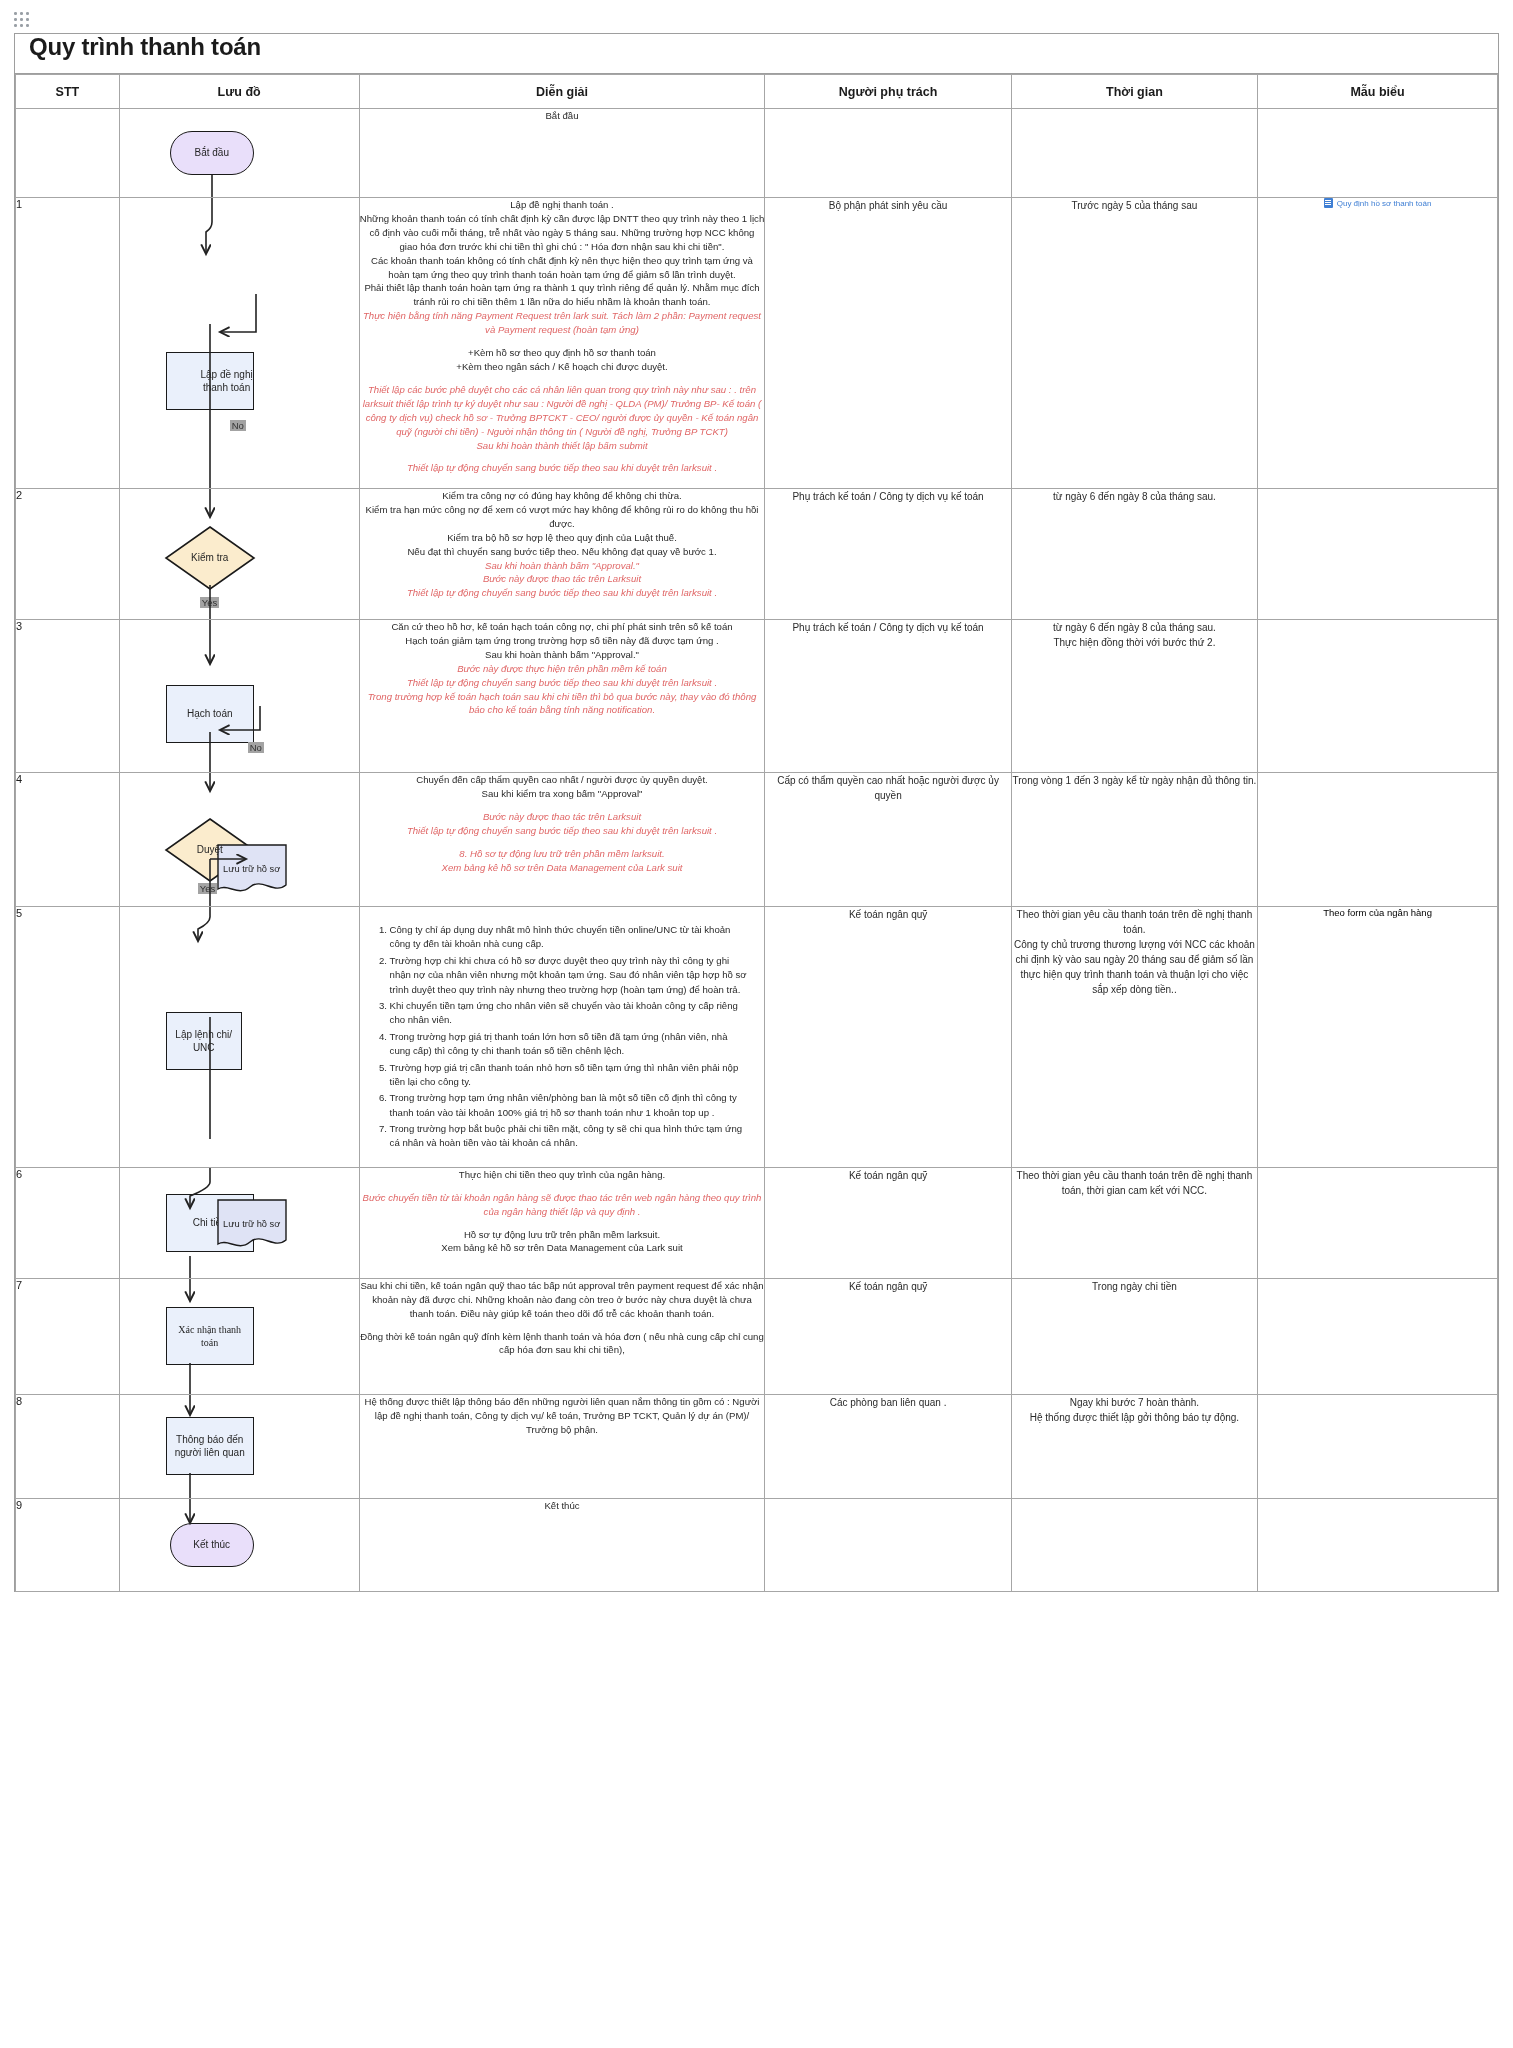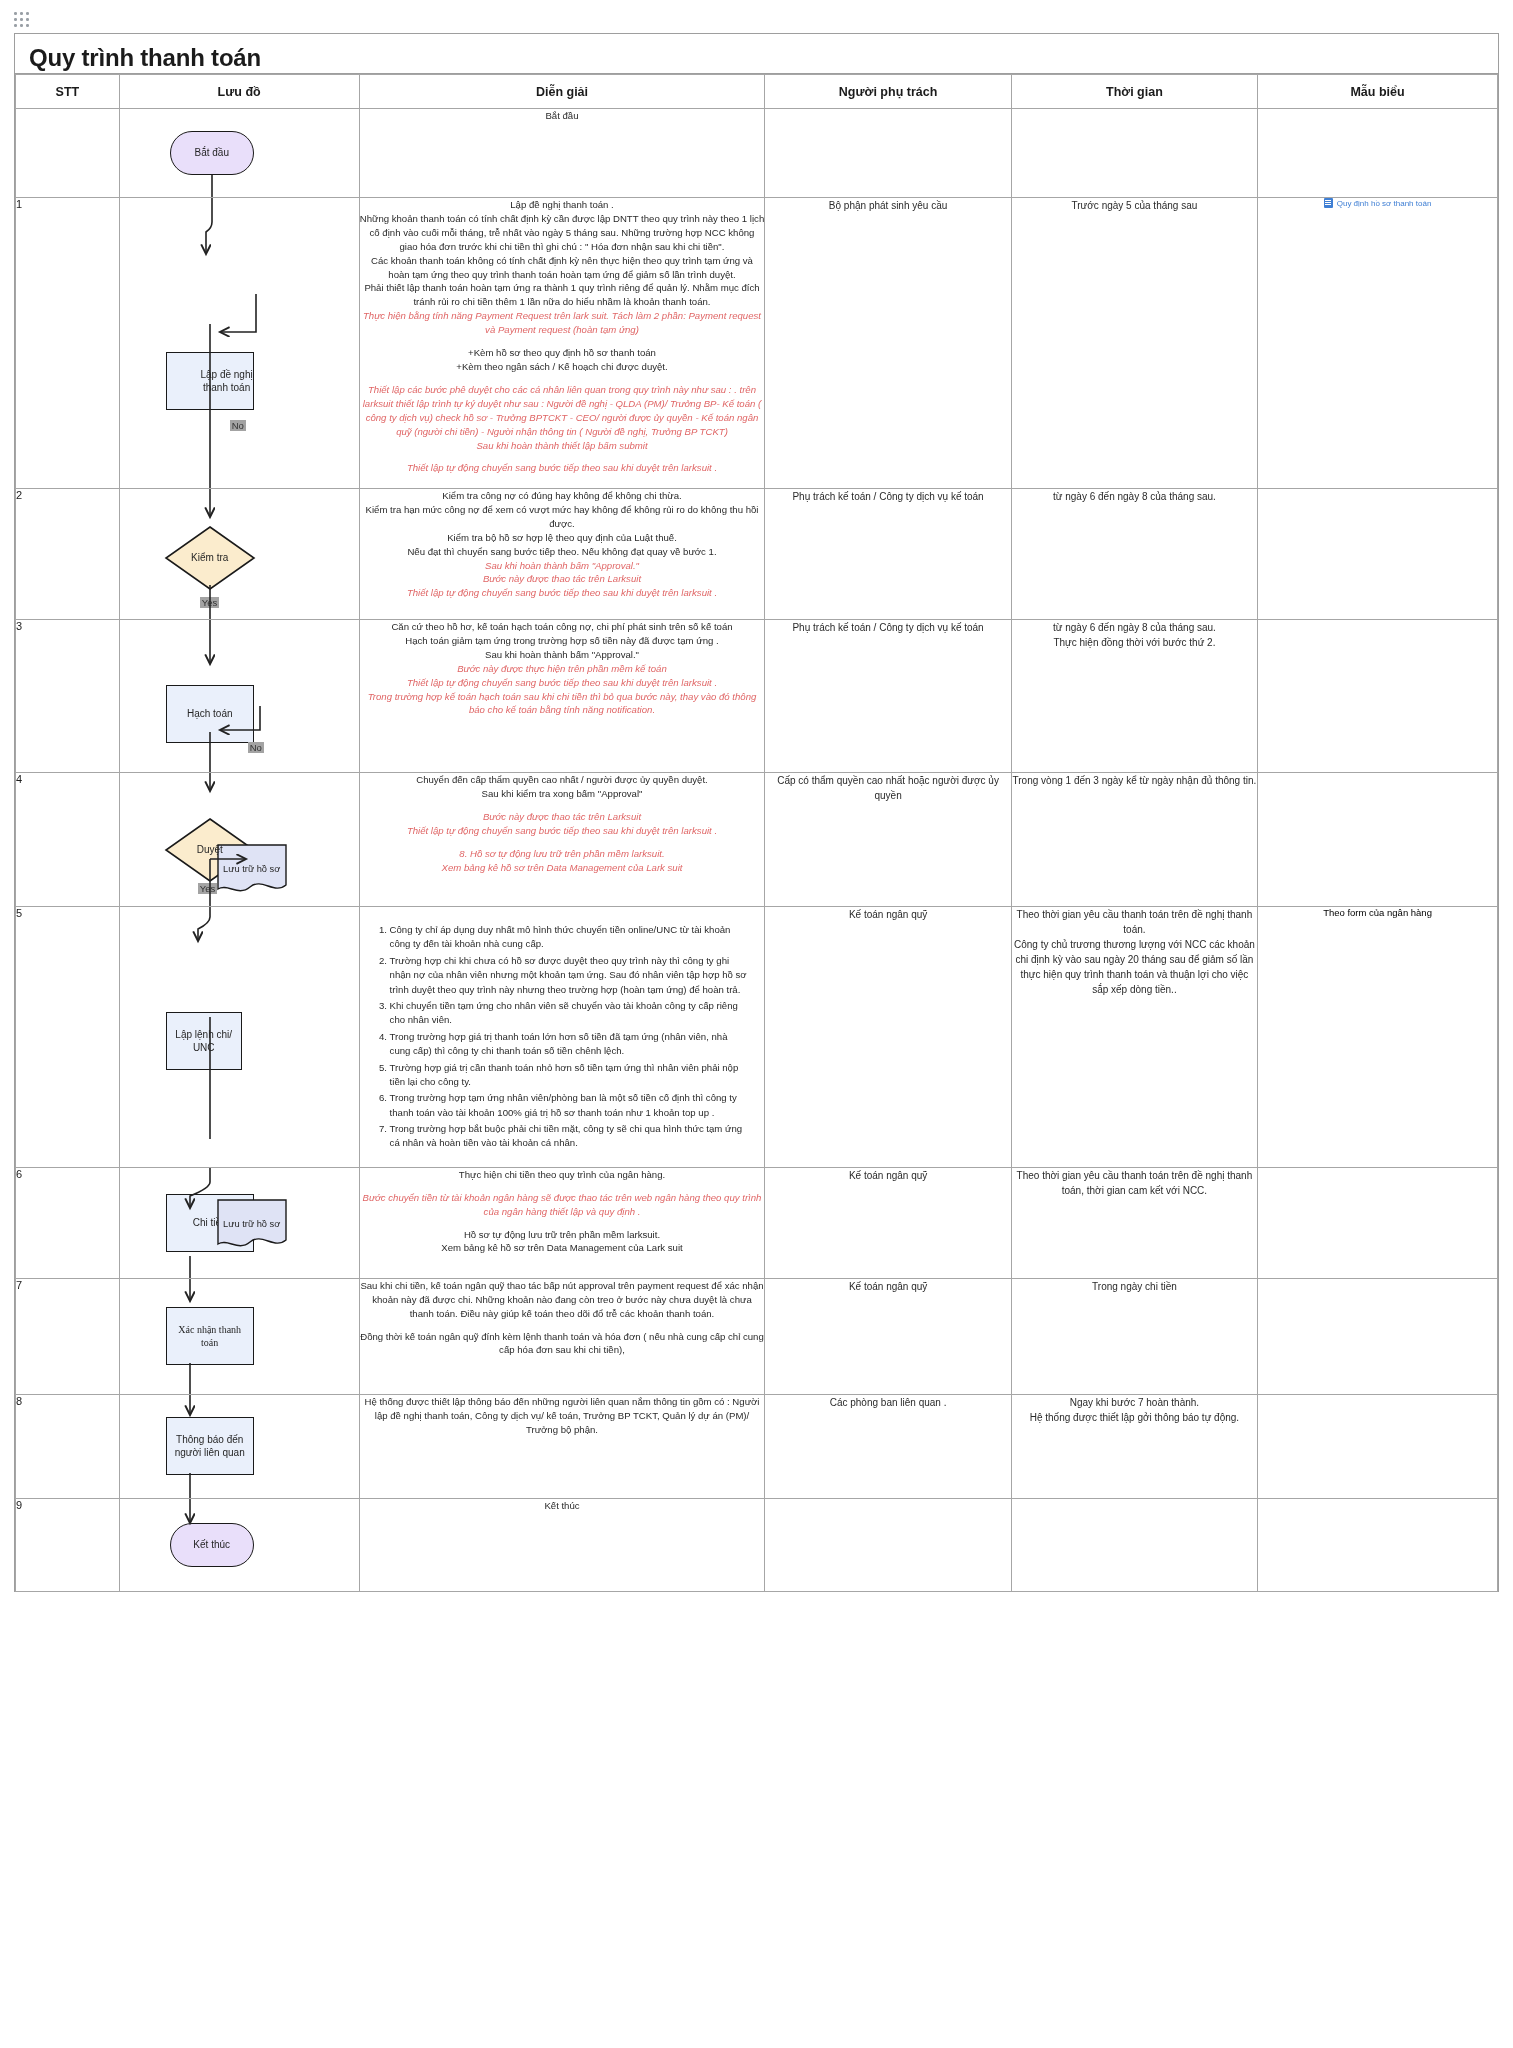--- a/index.html
+++ b/index.html
@@ -34,21 +34,21 @@
     position: absolute;
     left: 14px; top: 33px;
     width: 1485px;
     border: 1px solid #9e9e9e;
     border-bottom: none;
   }
   .title-bar {
     border-bottom: 1px solid #9e9e9e;
     padding: 10px 14px 12px 14px;
     height: 40px;
-    display: flex; align-items: flex-start;
+    display: flex; align-items: flex-end;
   }
   .title-bar h1 {
     margin: 0;
     font-size: 24px;
     font-weight: bold;
     letter-spacing: -0.2px;
     color: #1b1b1b;
   }
   table.grid {
     width: 100%;

